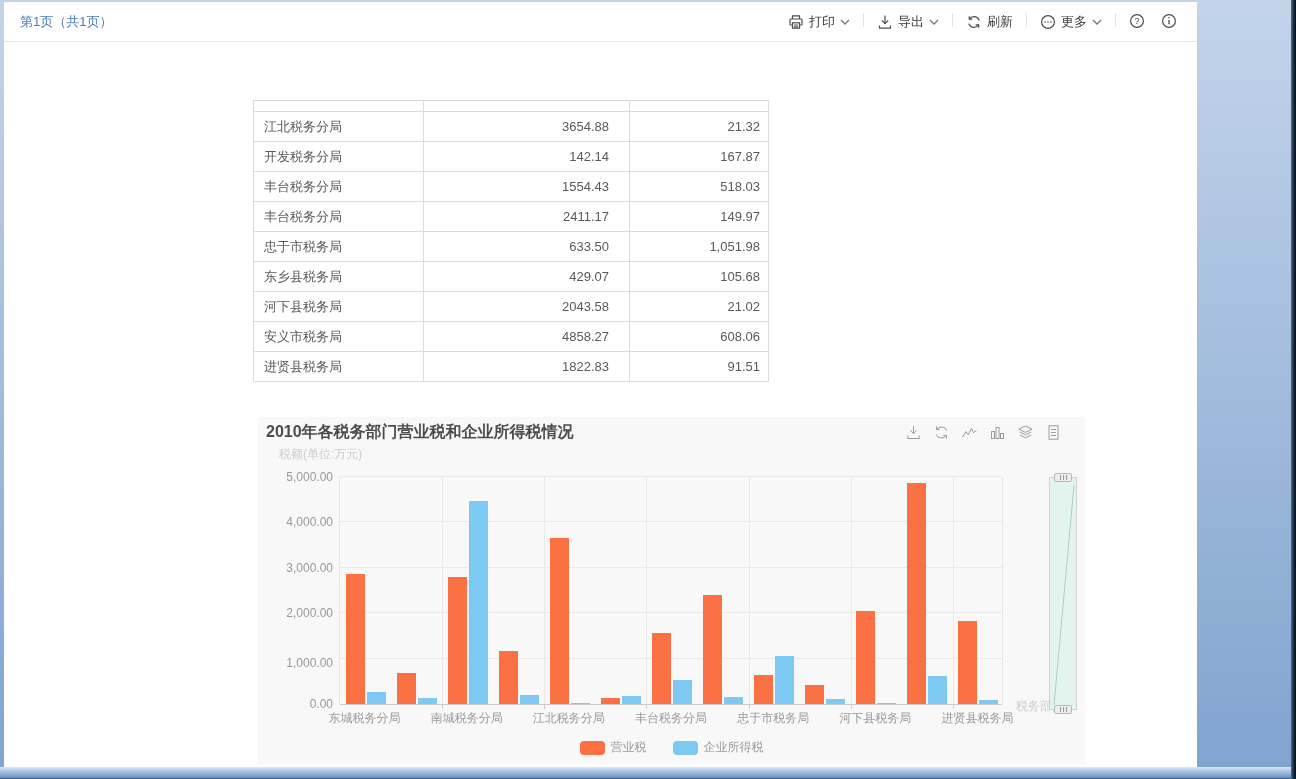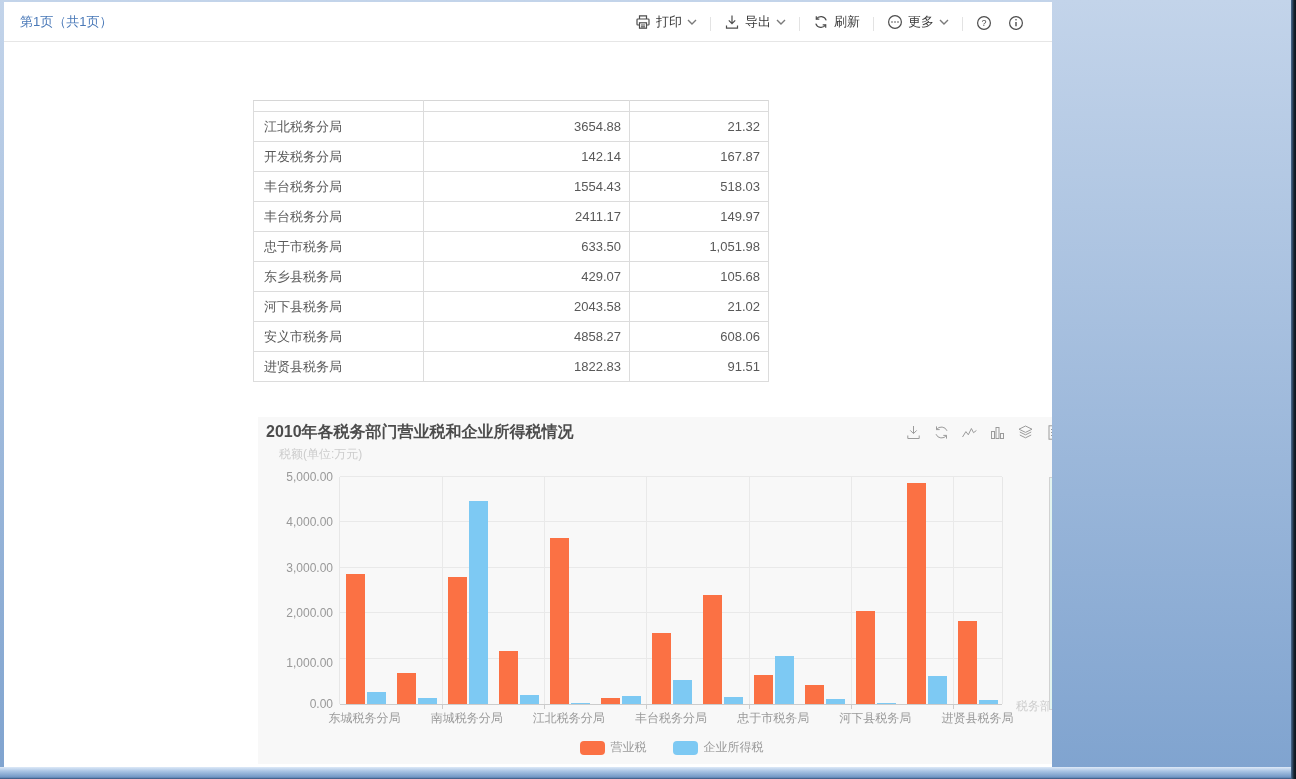--- a/index.html
+++ b/index.html
@@ -2,27 +2,27 @@
 <html><head>
 <meta charset="utf-8">
 <style>
   * { margin:0; padding:0; box-sizing:border-box; }
   body { font-family:"Liberation Sans","DejaVu Sans",sans-serif; background:#fff; }
   .window { position:relative; width:1296px; height:779px; background:linear-gradient(180deg,#c3d4ea,#7fa3cf); overflow:hidden; }
   .frame-right { position:absolute; top:0; right:0; width:5px; height:100%;
     background:linear-gradient(90deg,#4a6c94 0%,#16232f 60%,#0a111a 100%); z-index:5;}
   .frame-bottom { position:absolute; left:0; bottom:0; height:12px; width:100%;
     background:linear-gradient(180deg,#dde9f7 0%,#a9c4e4 35%,#7197c5 85%,#35517a 100%); z-index:4;}
-  .content { position:absolute; left:4px; top:2px; width:1048px; height:765px; background:#fff; overflow:hidden; }
+  .content { position:absolute; left:4px; top:2px; width:1193px; height:765px; background:#fff; overflow:hidden; }
 
   
   .toolbar { position:absolute; left:0; top:0; width:100%; height:40px; background:#fff;
     border-bottom:1px solid #e6e6e6; display:flex; align-items:center; justify-content:space-between; }
   .page-info { color:#4a79b8; font-size:13px; padding-left:16px; }
-  .toolbar-right { display:flex; align-items:flex-end; padding-right:24px; color:#3a3a3a; font-size:13px; }
+  .toolbar-right { display:flex; align-items:flex-start; padding-right:16px; color:#3a3a3a; font-size:13px; }
   .tb-item { display:flex; align-items:center; gap:5px; cursor:pointer; padding:0 4px; }
   .tb-sep { width:1px; height:14px; background:#e3e3e3; margin:0 9px; }
   .tb-icon { display:inline-flex; }
   .tb-icon svg { stroke:#4d4d4d; fill:none; stroke-width:1.2; }
   .chev svg { stroke:#7a7a7a; fill:none; stroke-width:1.4; }
 
   
   .params { position:absolute; left:0; top:41px; width:100%; height:54px; background:#fff;
     border-bottom:1px solid #e6e6e6; box-shadow:0 1px 2px rgba(0,0,0,0.04); }
   .param-label { position:absolute; left:71px; top:20px; font-size:13px; color:#636363; }
@@ -39,21 +39,21 @@
 
   
   .report { position:absolute; left:0; top:96px; width:100%; height:669px; background:#fff; }
   .collapse-chevrons { position:absolute; left:1251px; top:-12px; width:16px; height:16px; cursor:pointer; }
 
   
   .rpt-table { position:absolute; left:249px; top:2px; border-collapse:collapse; font-size:13px; color:#595959; }
   .rpt-table td { border:1px solid #dcdcdc; height:30px; background:#fff; }
   .rpt-table tr.partial td { height:11px; border-top:1px solid #d6d6d6; }
   .rpt-table td.c1 { width:170px; text-align:left; padding-left:10px; }
-  .rpt-table td.c2 { width:206px; text-align:right; padding-right:8px; }
+  .rpt-table td.c2 { width:206px; text-align:right; padding-right:20px; }
   .rpt-table td.c3 { width:139px; text-align:right; padding-right:8px; }
 
   
   .chart-panel { position:absolute; left:254px; top:319px; width:827px; height:347px; background:#f8f8f8; }
   .chart-title { position:absolute; left:8px; top:5px; font-size:16px; font-weight:bold; color:#4c4c4c; }
   .toolbox { position:absolute; right:23px; top:7px; display:flex; gap:11px; }
   .toolbox .tool { width:17px; height:17px; cursor:pointer; }
   .toolbox svg { stroke:#9b9b9b; fill:none; stroke-width:1; }
   .y-axis-name { position:absolute; left:21px; top:29px; font-size:12px; color:#ccc; }
   .x-axis-name { position:absolute; left:758px; top:281px; font-size:12px; color:#ccc; }

